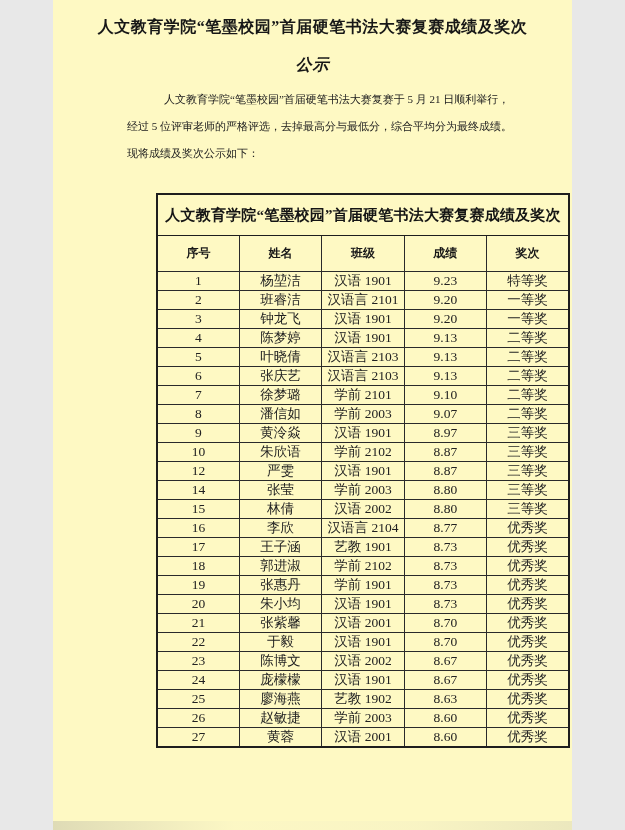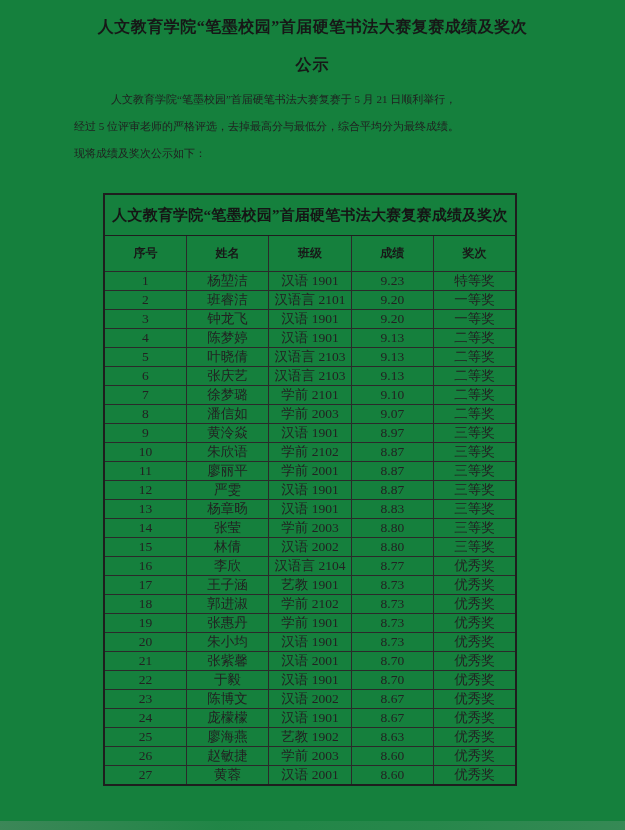--- a/index.html
+++ b/index.html
@@ -1,40 +1,41 @@
 <!DOCTYPE html>
 <html><head>
 <meta charset="utf-8">
 <style>
   html, body { margin: 0; padding: 0; background: #e8e8e8; }
   .page {
     position: relative;
-    width: 625px;
+    width: 519px;
     height: 830px;
     margin: 0 auto;
-    background: #15803d;
+    background: #fef9c3;
     color: #1c1c1c;
     font-family: "Liberation Serif", "DejaVu Serif", serif;
     overflow: hidden;
   }
   .doc-title {
     padding-top: 17px;
     text-align: center;
     font-size: 16px;
     font-weight: bold;
     letter-spacing: 0.5px;
     color: #171717;
   }
   .doc-subtitle {
     margin-top: 17px;
     text-align: center;
     font-size: 16px;
     font-weight: bold;
     letter-spacing: 1px;
     color: #171717;
+    font-style: italic;
   }
   .intro {
     margin: 10px 38px 0 74px;
     font-size: 11px;
     line-height: 27px;
     color: #202020;
   }
   .intro .line { white-space: nowrap; }
   .intro .line.first { text-indent: 37px; }
 
@@ -184,38 +185,24 @@
           <td class="col4">三等奖</td>
         </tr>
         <tr>
           <td class="col0">10</td>
           <td class="col1">朱欣语</td>
           <td class="col2">学前 2102</td>
           <td class="col3">8.87</td>
           <td class="col4">三等奖</td>
         </tr>
         <tr>
-          <td class="col0">11</td>
-          <td class="col1">廖丽平</td>
-          <td class="col2">学前 2001</td>
-          <td class="col3">8.87</td>
-          <td class="col4">三等奖</td>
-        </tr>
-        <tr>
           <td class="col0">12</td>
           <td class="col1">严雯</td>
           <td class="col2">汉语 1901</td>
           <td class="col3">8.87</td>
-          <td class="col4">三等奖</td>
-        </tr>
-        <tr>
-          <td class="col0">13</td>
-          <td class="col1">杨章旸</td>
-          <td class="col2">汉语 1901</td>
-          <td class="col3">8.83</td>
           <td class="col4">三等奖</td>
         </tr>
         <tr>
           <td class="col0">14</td>
           <td class="col1">张莹</td>
           <td class="col2">学前 2003</td>
           <td class="col3">8.80</td>
           <td class="col4">三等奖</td>
         </tr>
         <tr>

